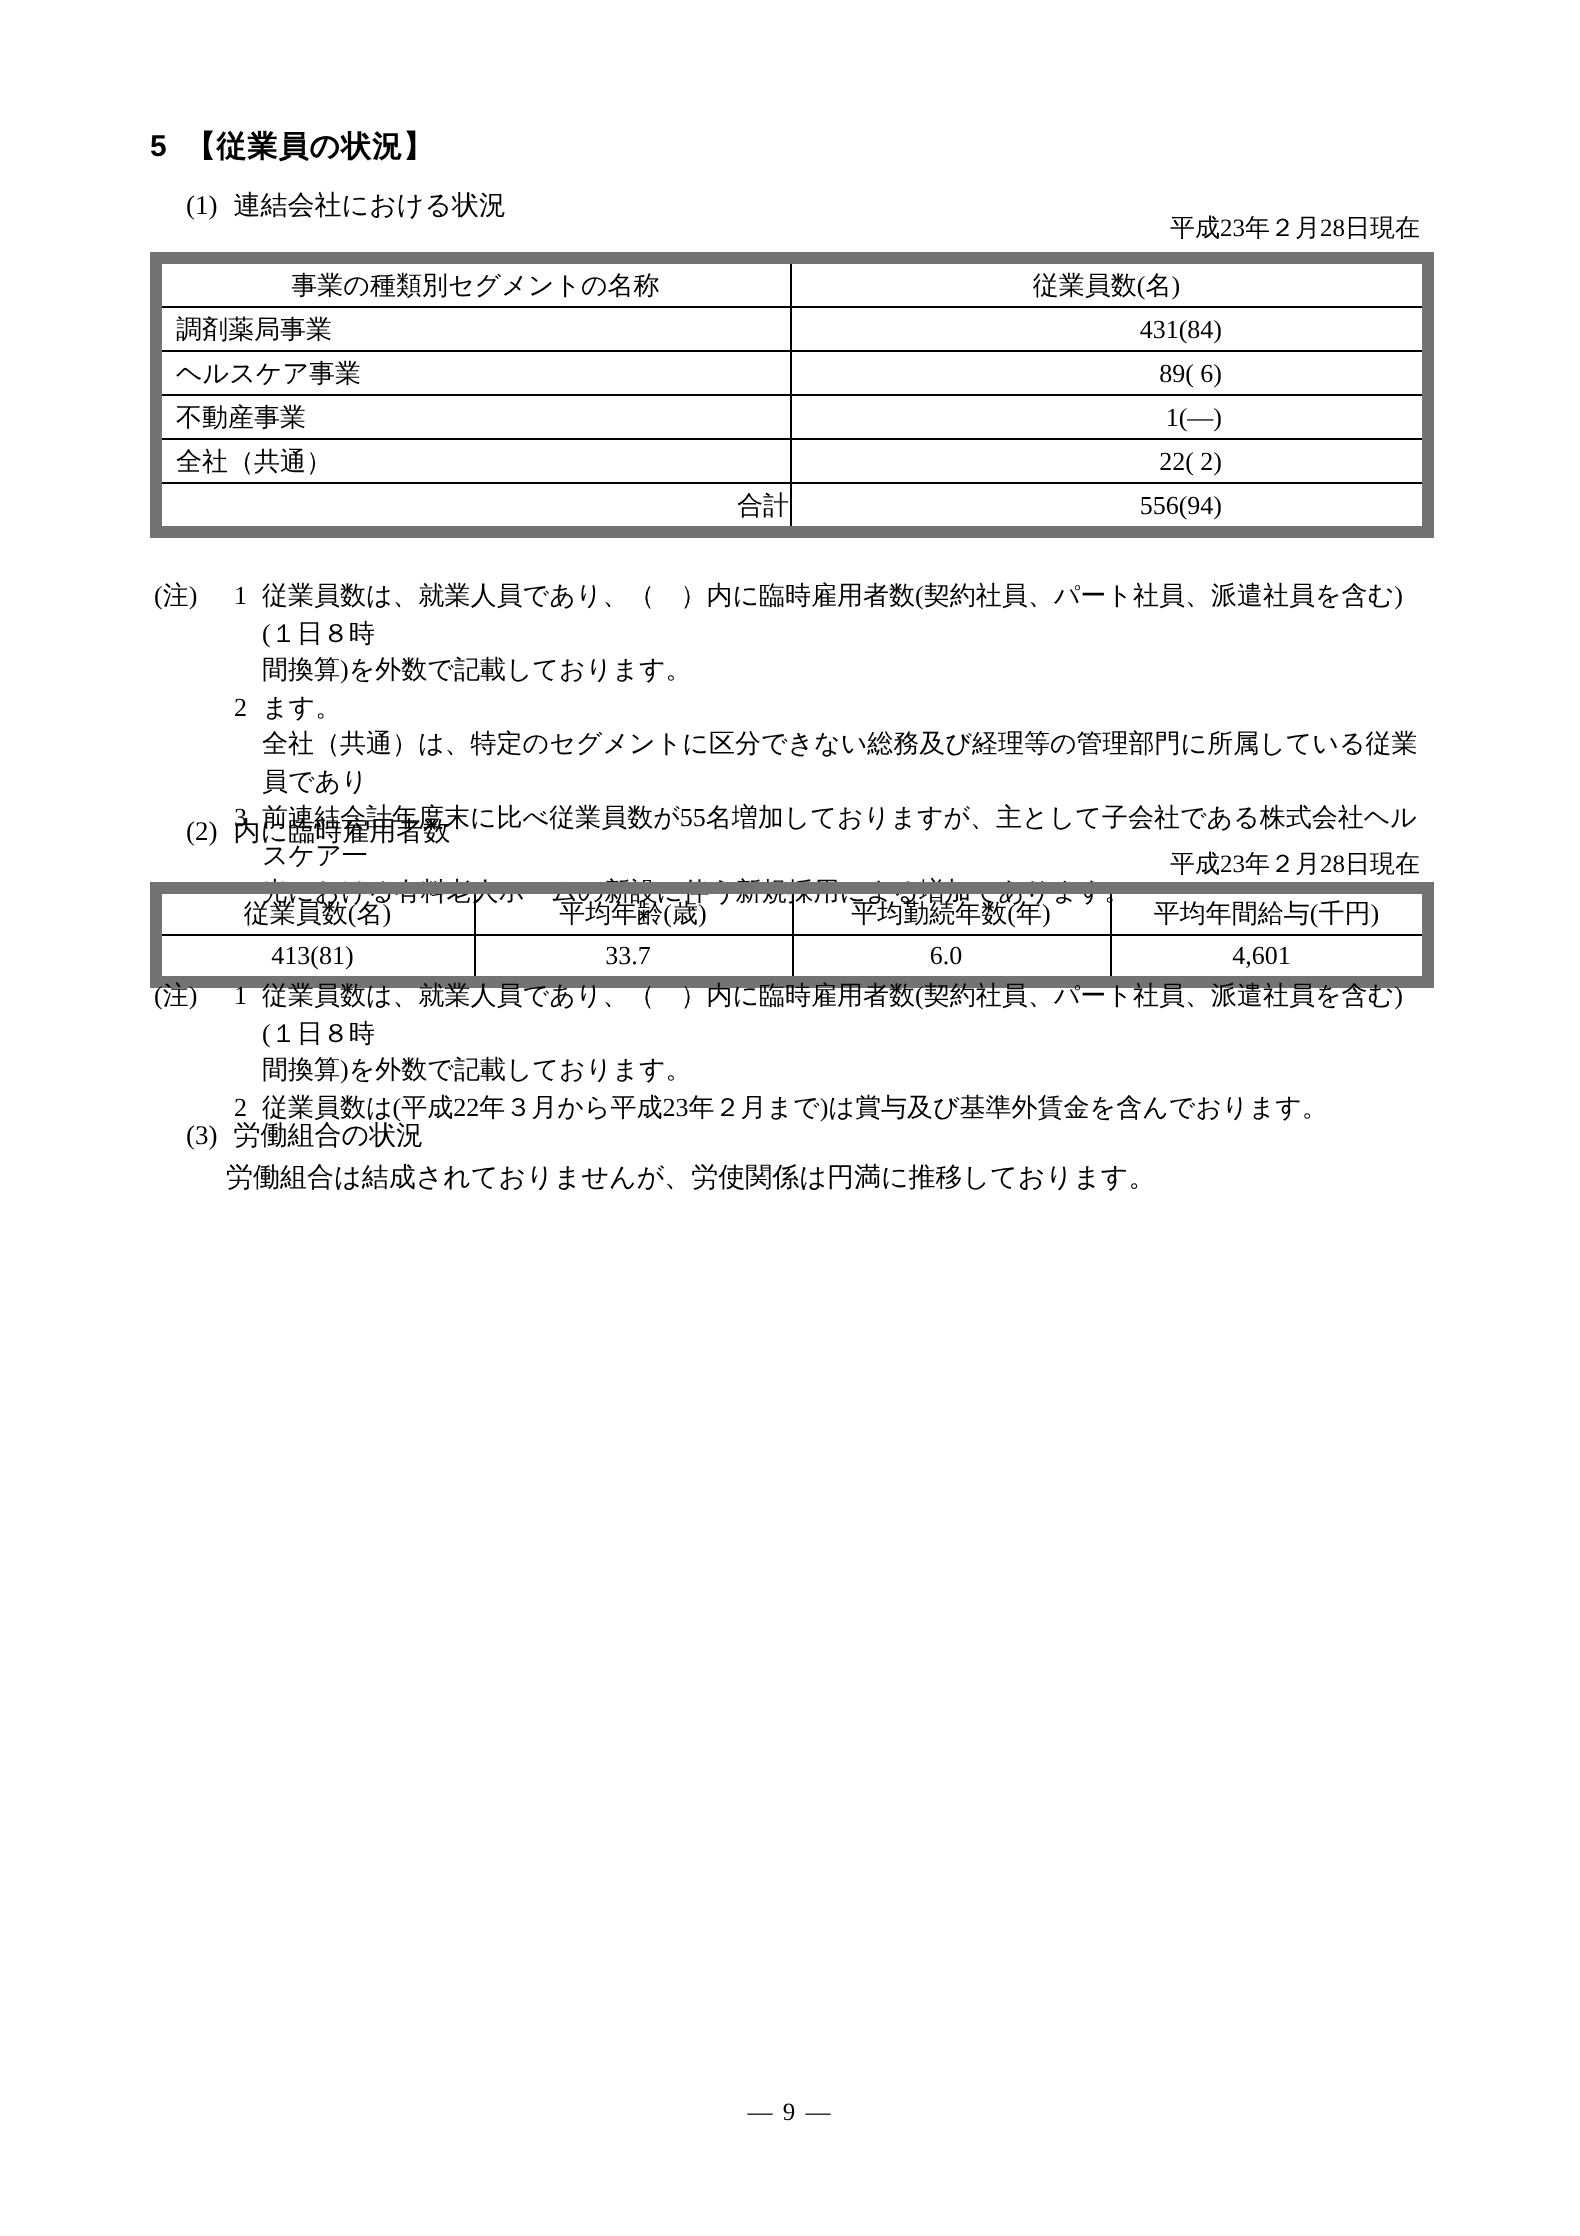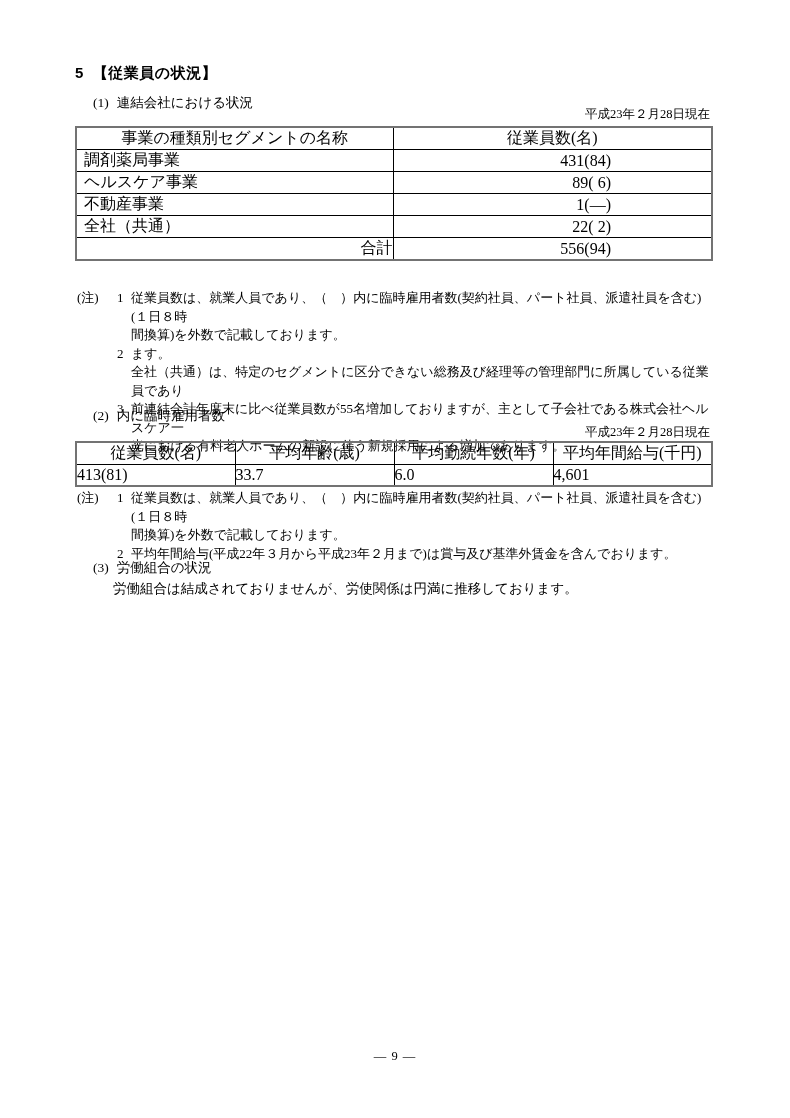--- a/index.html
+++ b/index.html
@@ -30,34 +30,34 @@
     position:absolute; right:80px; text-align:right;
     font-size:12.5px; white-space:nowrap;
   }
   #asof1 { top:106px; }
   #asof2 { top:424px; }
 
   
   table {
     position:absolute; left:75px; width:636px;
     border-collapse:collapse; table-layout:fixed;
-    font-size:16px;
-    border:2px solid #737373;
+    font-size:13px;
+    border:6px solid #737373;
   }
   th, td { border:1px solid #000; font-weight:normal; padding:0; }
   #table1 { top:126px; }
   #table1 th { height:21px; text-align:center; }
   #table1 td { height:21px; }
   #table1 .rowlabel { text-align:left; padding-left:7px; }
   #table1 .val { text-align:right; padding-right:100px; }
   #table1 .totallabel { text-align:right; }
 
   #table2 { top:441px; }
   #table2 th { height:20px; text-align:center; }
-  #table2 td { height:20px; text-align:left; padding-right:5px; }
+  #table2 td { height:20px; text-align:center; padding-right:5px; }
 
   
   .notes {
     position:absolute; left:77px; width:640px;
     font-size:13px; line-height:18.5px;
   }
   #notes1 { top:289px; }
   #notes2 { top:489px; }
   .note-item { display:flex; align-items:flex-start; }
   .note-tag { width:40px; flex:0 0 40px; }
@@ -184,21 +184,21 @@
       <span class="note-num">1</span>
       <span class="note-text">
         <span style="display:block">従業員数は、就業人員であり、（　）内に臨時雇用者数(契約社員、パート社員、派遣社員を含む)(１日８時</span>
         <span style="display:block">間換算)を外数で記載しております。</span>
       </span>
     </div>
     <div class="note-item">
       <span class="note-tag"></span>
       <span class="note-num">2</span>
       <span class="note-text">
-        <span style="display:block">平均年間給与(平成22年３月から平成23年２月まで)は賞与及び基準外賃金を含んでおります。</span>
+        <span style="display:block">従業員数は(平成22年３月から平成23年２月まで)は賞与及び基準外賃金を含んでおります。</span>
       </span>
     </div>
   </div>
 
   <div class="subhead" id="sub3">
     <span class="lab">(3)</span><span>労働組合の状況</span>
   </div>
 
   <div class="s3body">労働組合は結成されておりませんが、労使関係は円満に推移しております。</div>
 

